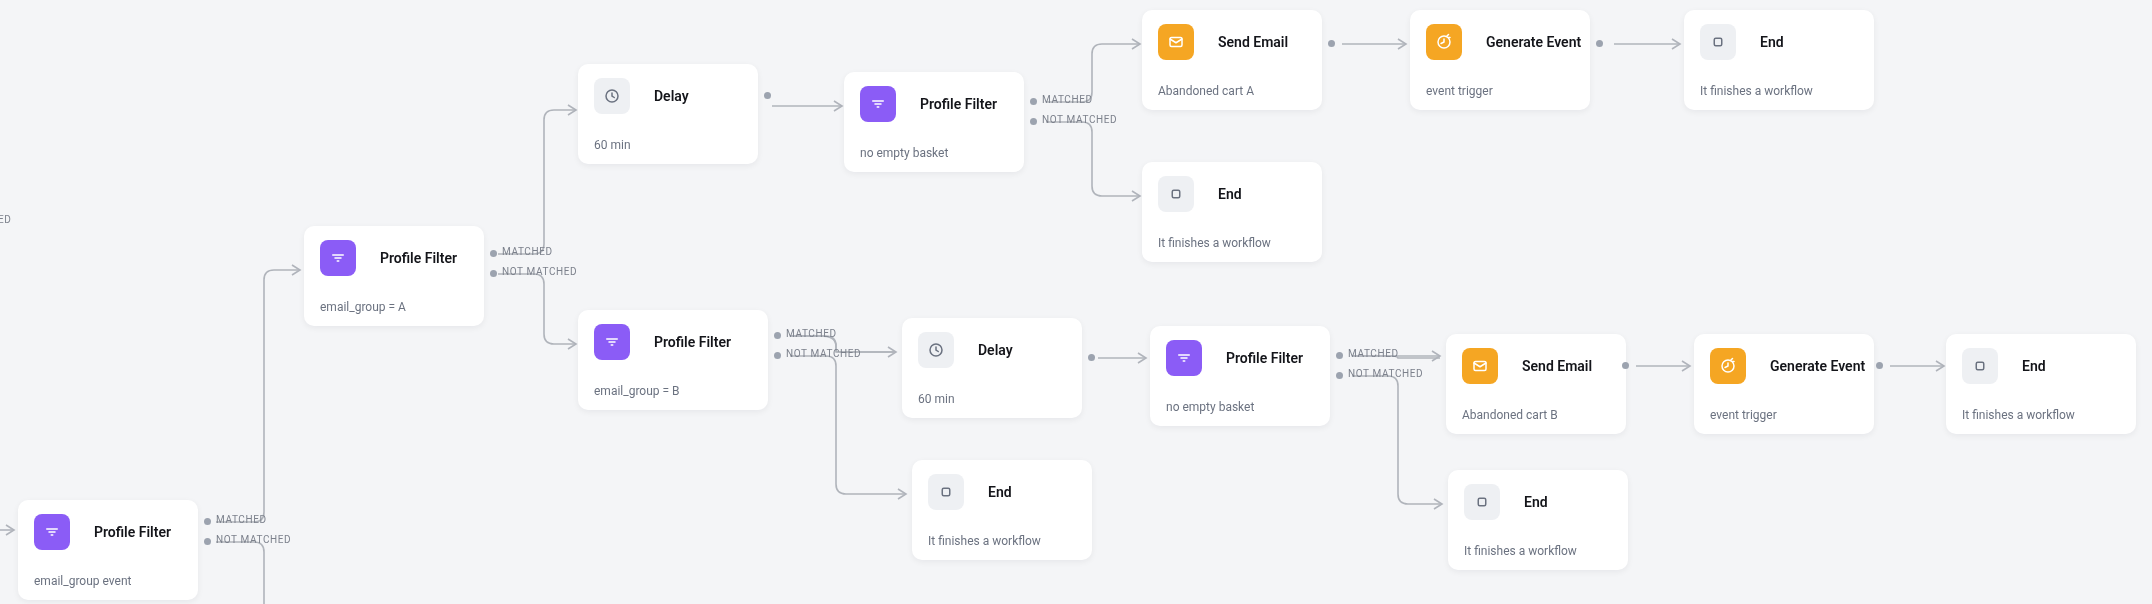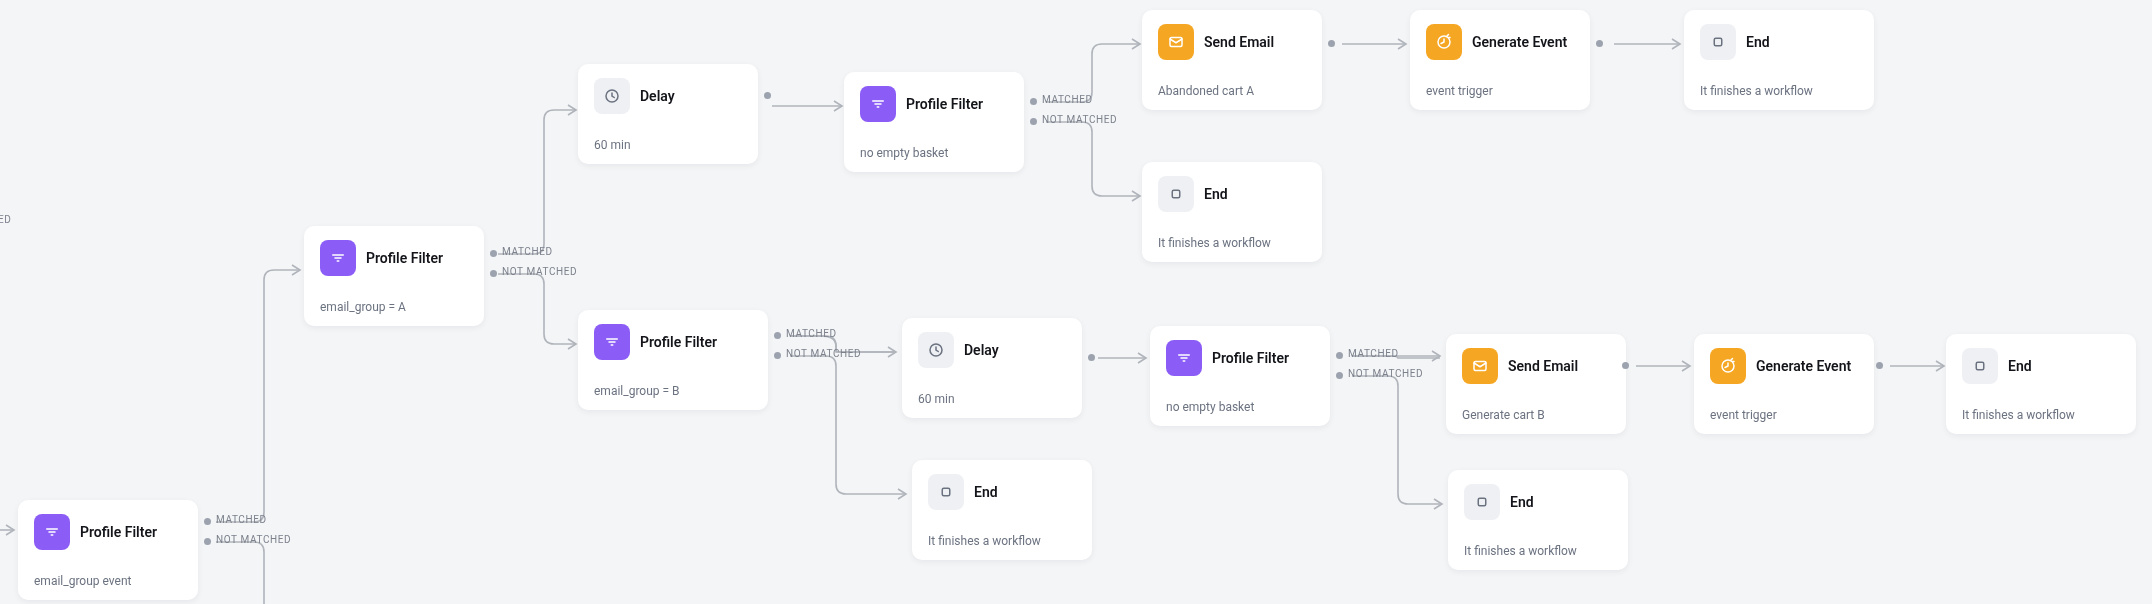--- a/index.html
+++ b/index.html
@@ -27,21 +27,21 @@
     position: absolute;
     background: #fff;
     border-radius: 10px;
     box-shadow: 0 2px 6px rgba(20, 21, 26, 0.06);
     box-sizing: border-box;
     padding: 14px 16px 12px 16px;
   }
   .node-header {
     display: flex;
     align-items: center;
-    gap: 10px;
+    gap: 24px;
   }
   .icon {
     width: 36px;
     height: 36px;
     border-radius: 8px;
     display: flex;
     align-items: center;
     justify-content: center;
     flex-shrink: 0;
   }
@@ -362,21 +362,21 @@
   <div class="node" style="left:1446px; top:334px; width:180px;">
     <div class="node-header">
       <div class="icon icon-email">
         <svg viewBox="0 0 24 24" fill="none" stroke-width="2" stroke-linecap="round" stroke-linejoin="round">
             <rect x="4" y="6" width="16" height="12" rx="2"></rect>
             <path d="M4 8 L12 13 L20 8"></path>
           </svg>
       </div>
       <div class="node-title">Send Email</div>
     </div>
-    <div class="node-sub">Generate cart B</div>
+    <div class="node-sub">Abandoned cart B</div>
   </div>
   <span class="port" style="left:1622px; top:362px;"></span>
 
   <div class="node" style="left:1448px; top:470px; width:180px;">
     <div class="node-header">
       <div class="icon icon-end">
         <svg viewBox="0 0 24 24" fill="none" stroke-width="2" stroke-linecap="round">
             <rect x="7" y="7" width="10" height="10" rx="2"></rect>
           </svg>
       </div>

